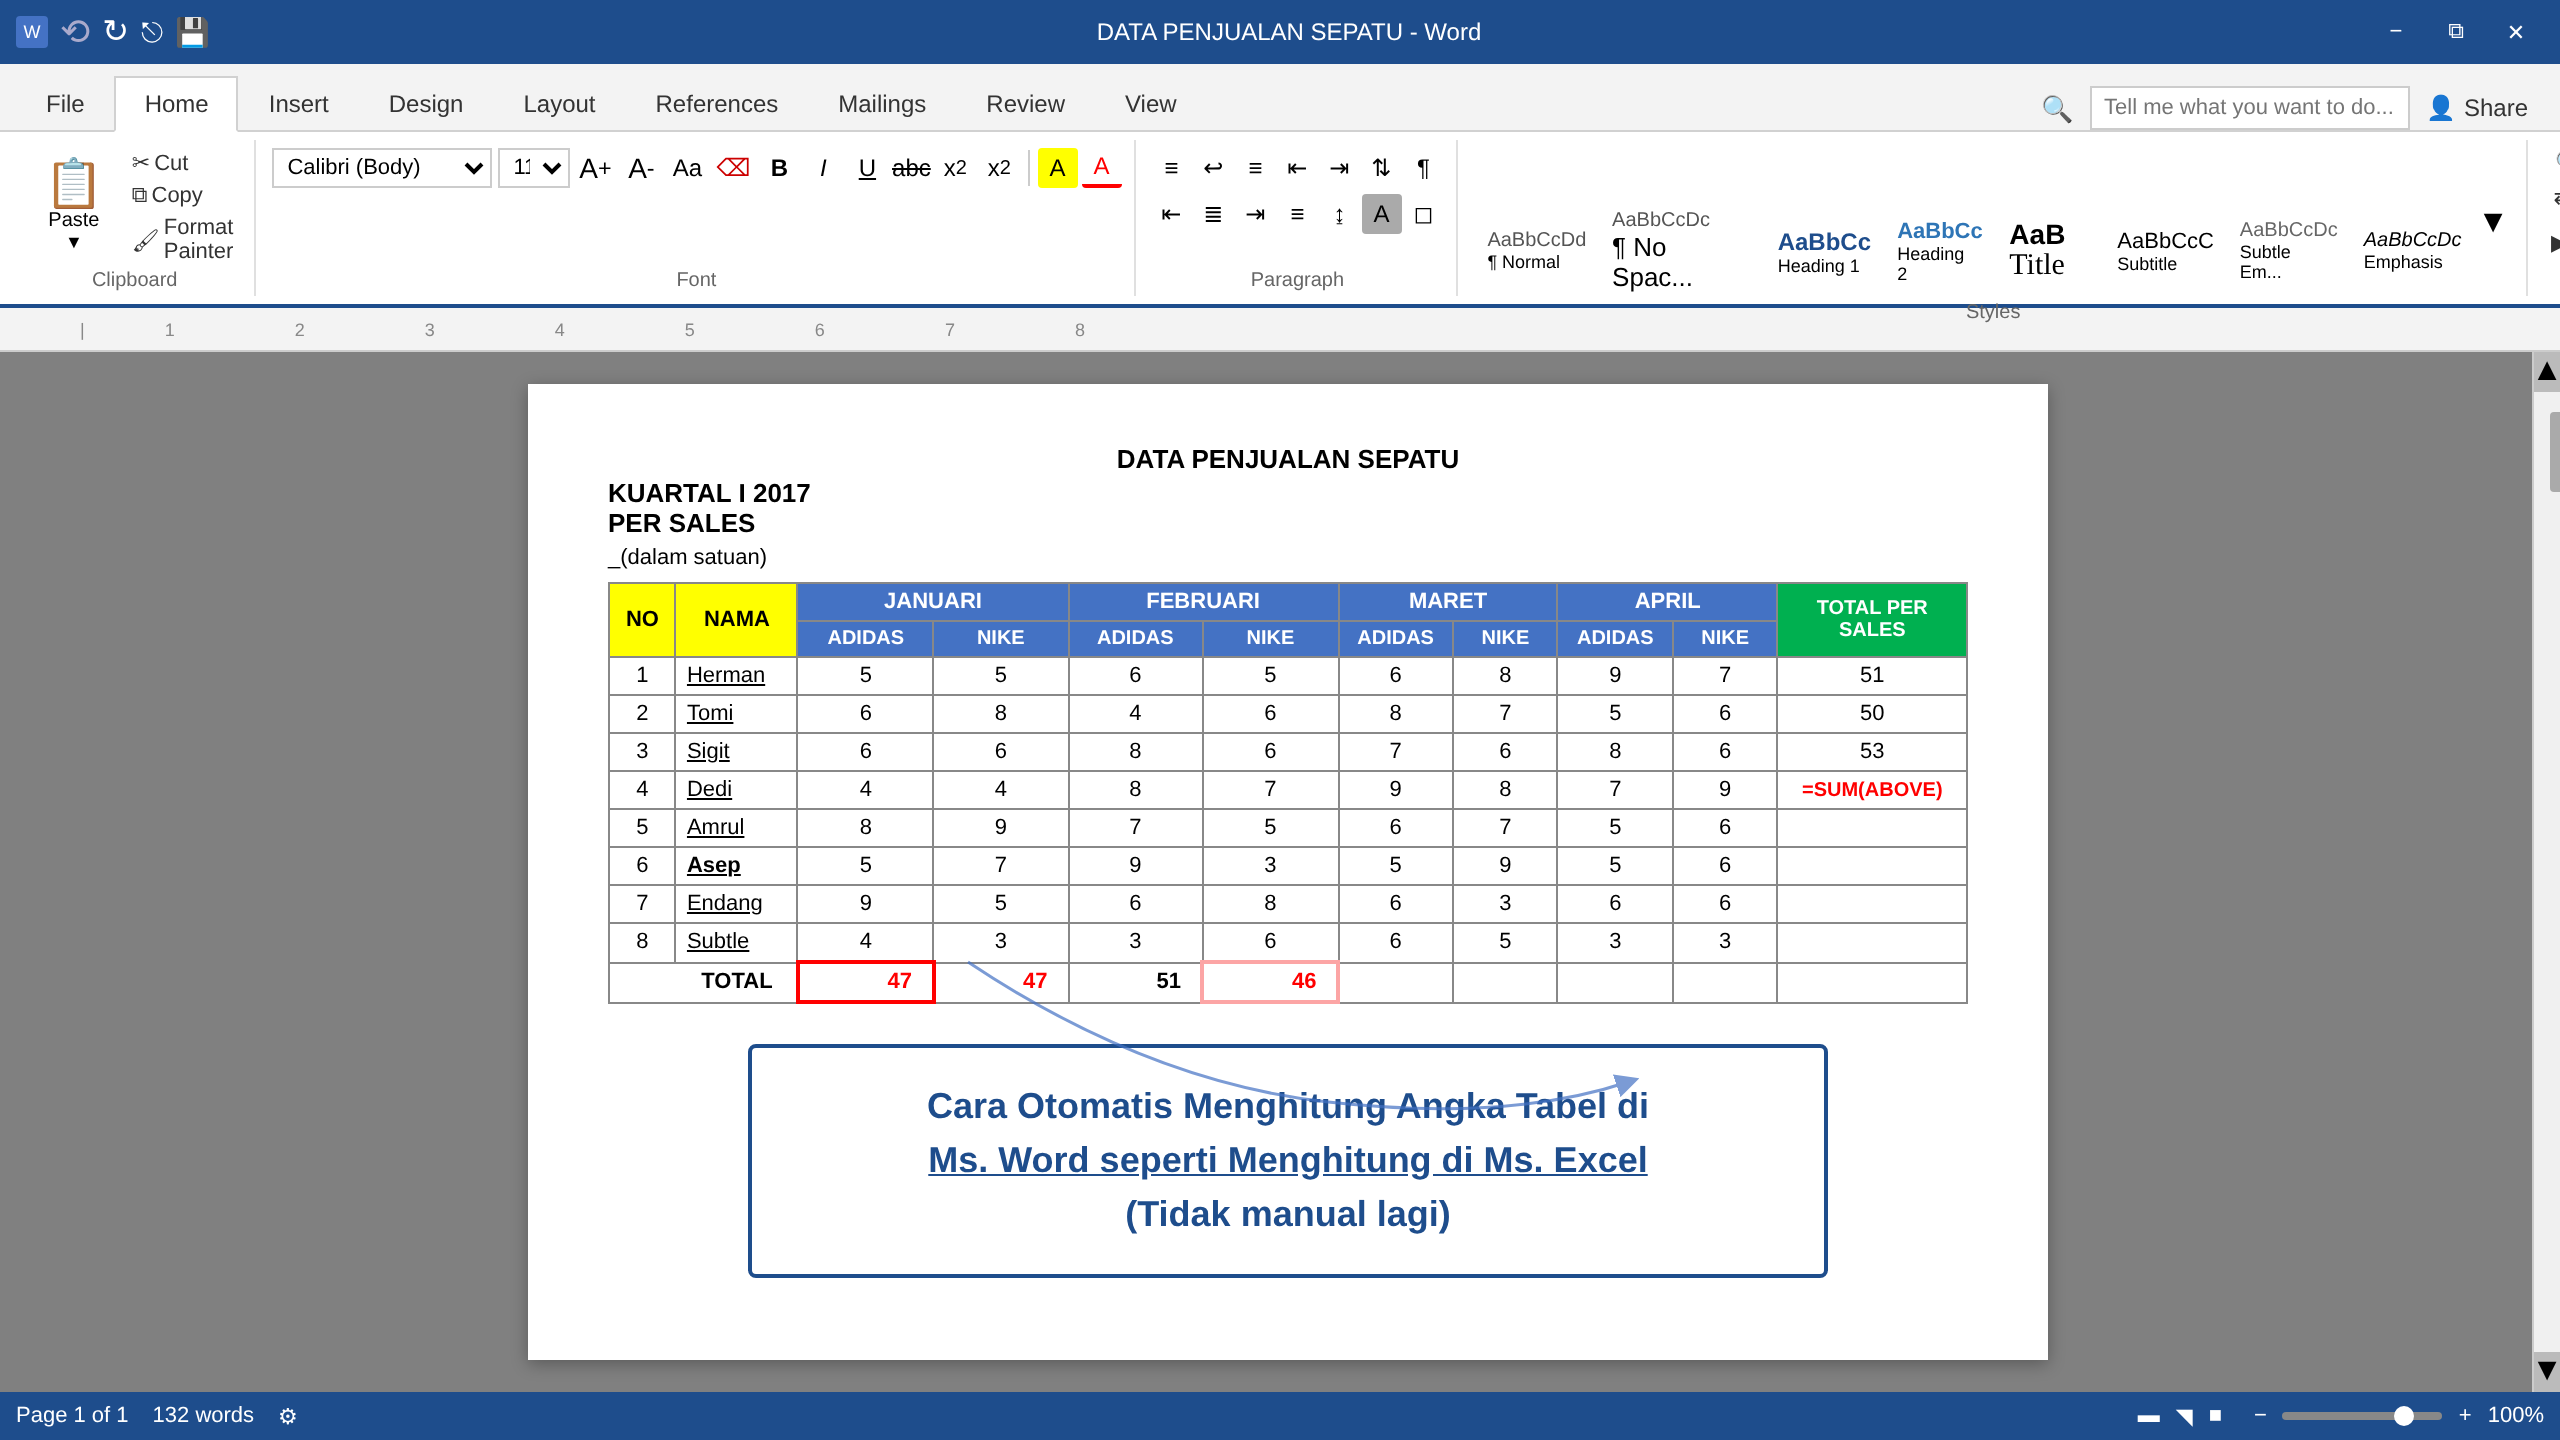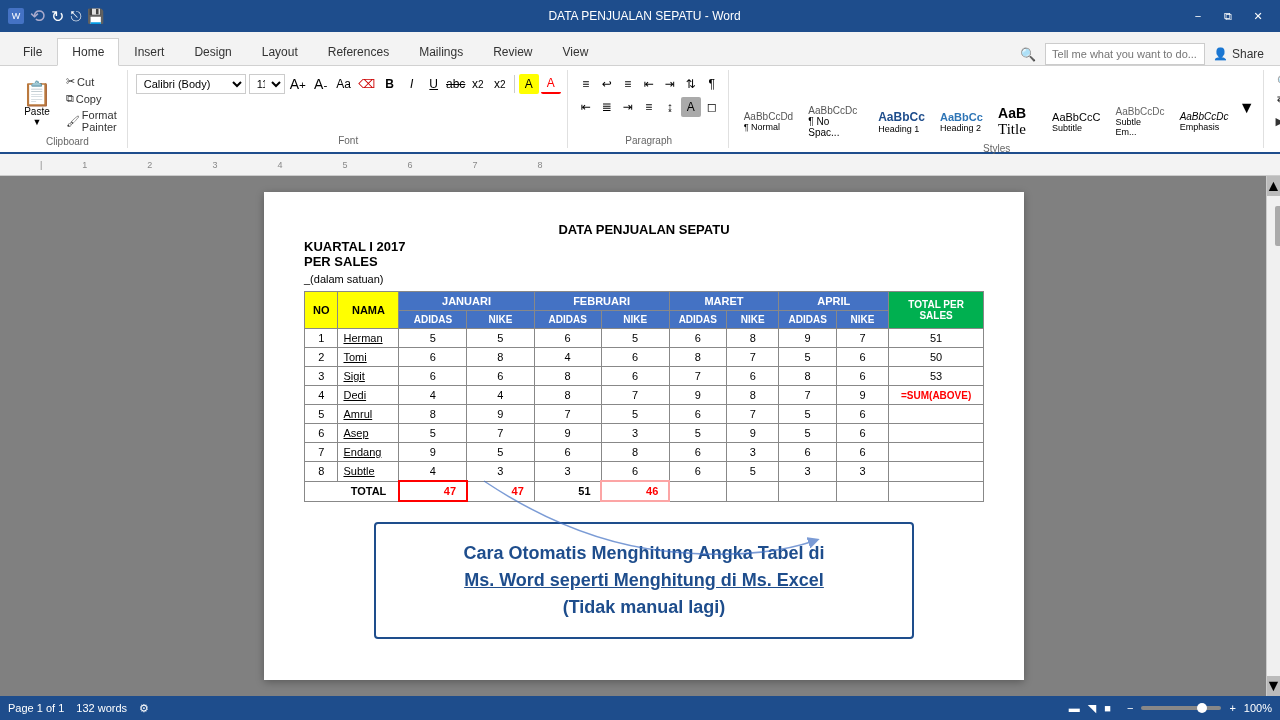--- a/index.html
+++ b/index.html
@@ -337,21 +337,21 @@
   </div>
 
   <div class="ribbon-group" style="flex:1; border-right:1px solid #e0e0e0;">
     <div class="ribbon-group-content">
       <div class="style-item style-normal">
         <div style="font-size:10px;color:#555;">AaBbCcDd</div>
         <div style="font-size:9px;">¶ Normal</div>
       </div>
       <div class="style-item">
         <div style="font-size:10px;color:#555;">AaBbCcDc</div>
-        <div style="font-size:10px;">¶ No Spac...</div>
+        <div style="font-size:13px;">¶ No Spac...</div>
       </div>
       <div class="style-item">
         <div style="font-size:12px;color:#1e4d8c;font-weight:bold;">AaBbCc</div>
         <div style="font-size:9px;">Heading 1</div>
       </div>
       <div class="style-item">
         <div style="font-size:11px;color:#2e75b6;font-weight:bold;">AaBbCc</div>
         <div style="font-size:9px;">Heading 2</div>
       </div>
       <div class="style-item">
@@ -504,21 +504,21 @@
               <td>7</td>
               <td>5</td>
               <td>6</td>
               <td>7</td>
               <td>5</td>
               <td>6</td>
               <td></td>
             </tr>
             <tr>
               <td>6</td>
-              <td style="text-align:left; text-decoration:underline;">Asep</td>
+              <td style="text-align:left; text-decoration:underline;font-weight:bold;">Asep</td>
               <td>5</td>
               <td>7</td>
               <td>9</td>
               <td>3</td>
               <td>5</td>
               <td>9</td>
               <td>5</td>
               <td>6</td>
               <td></td>
             </tr>

